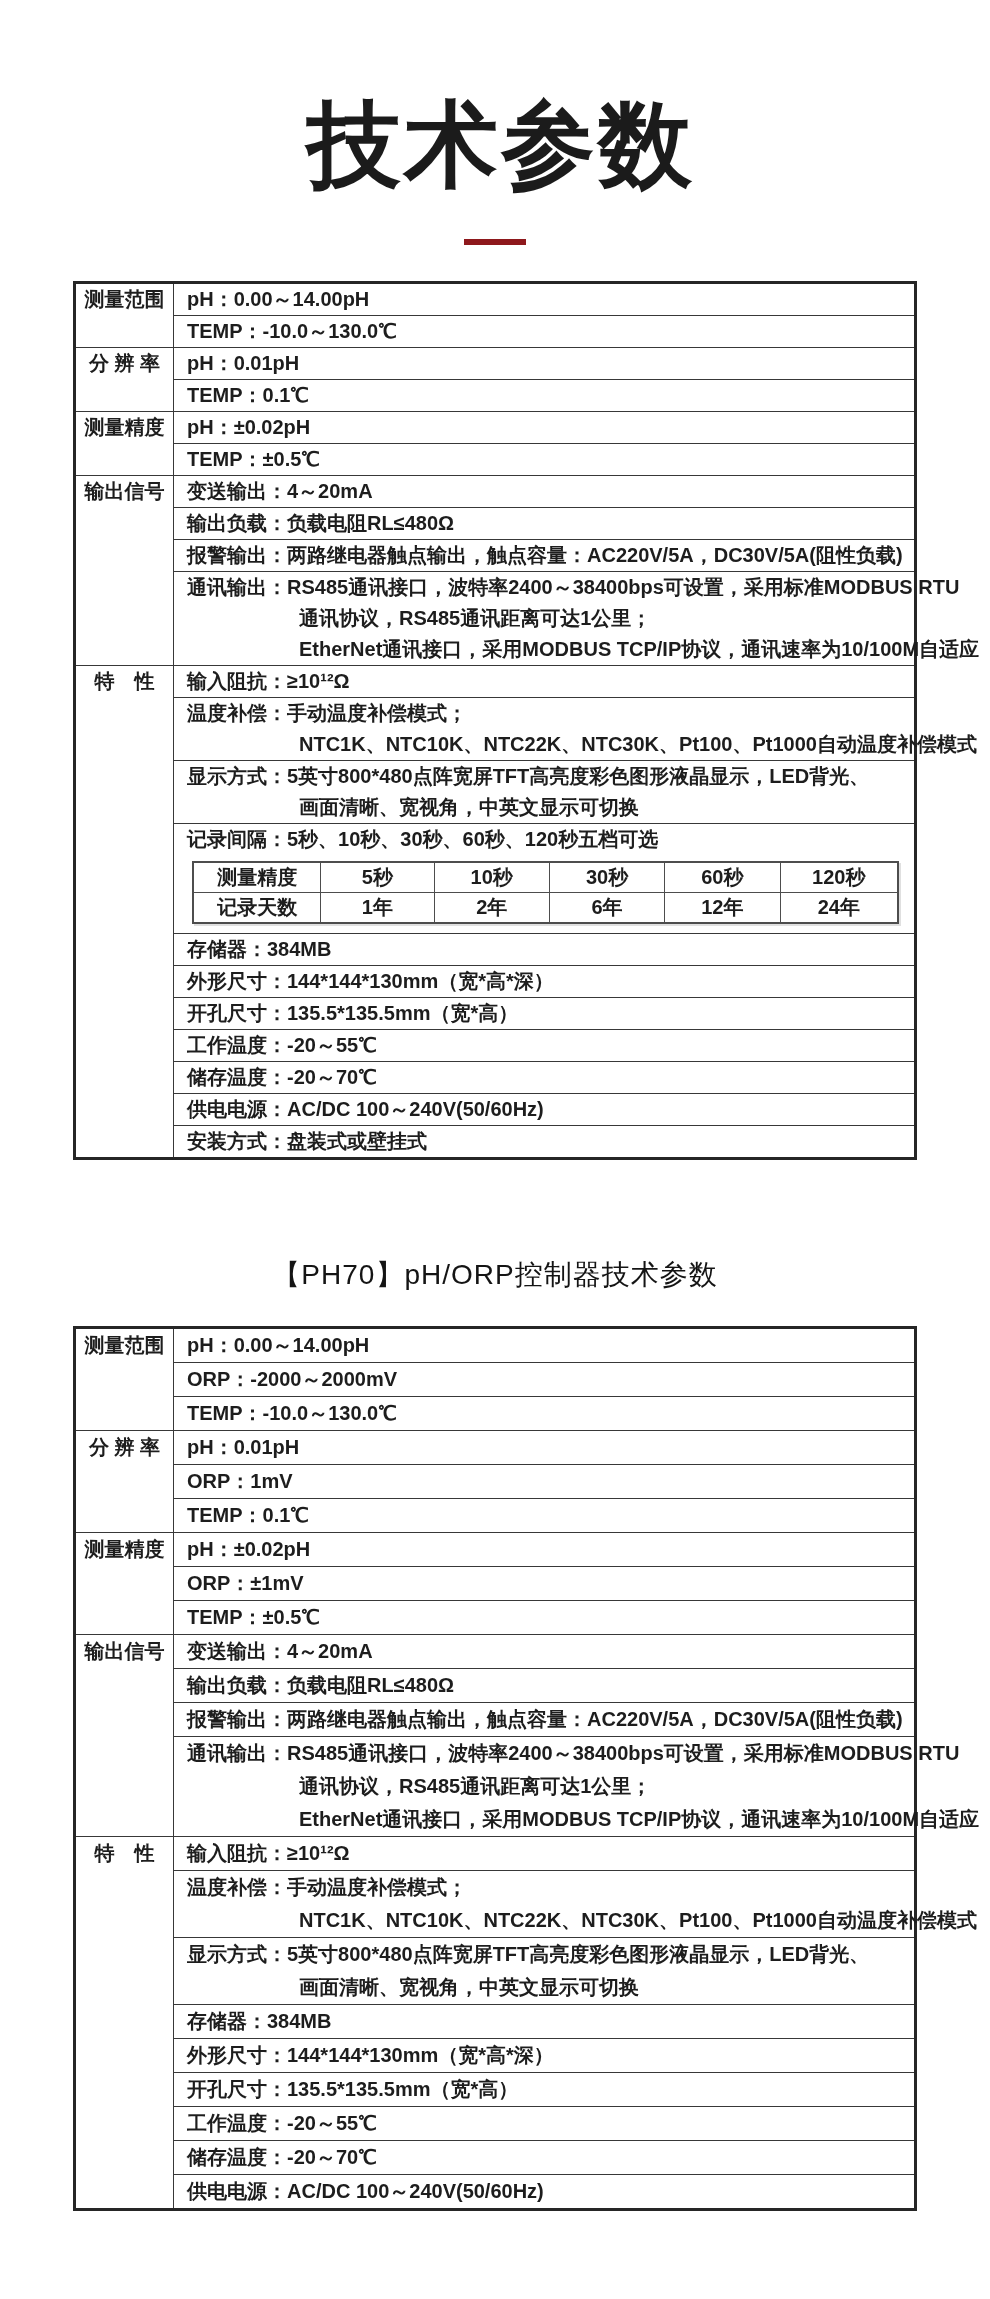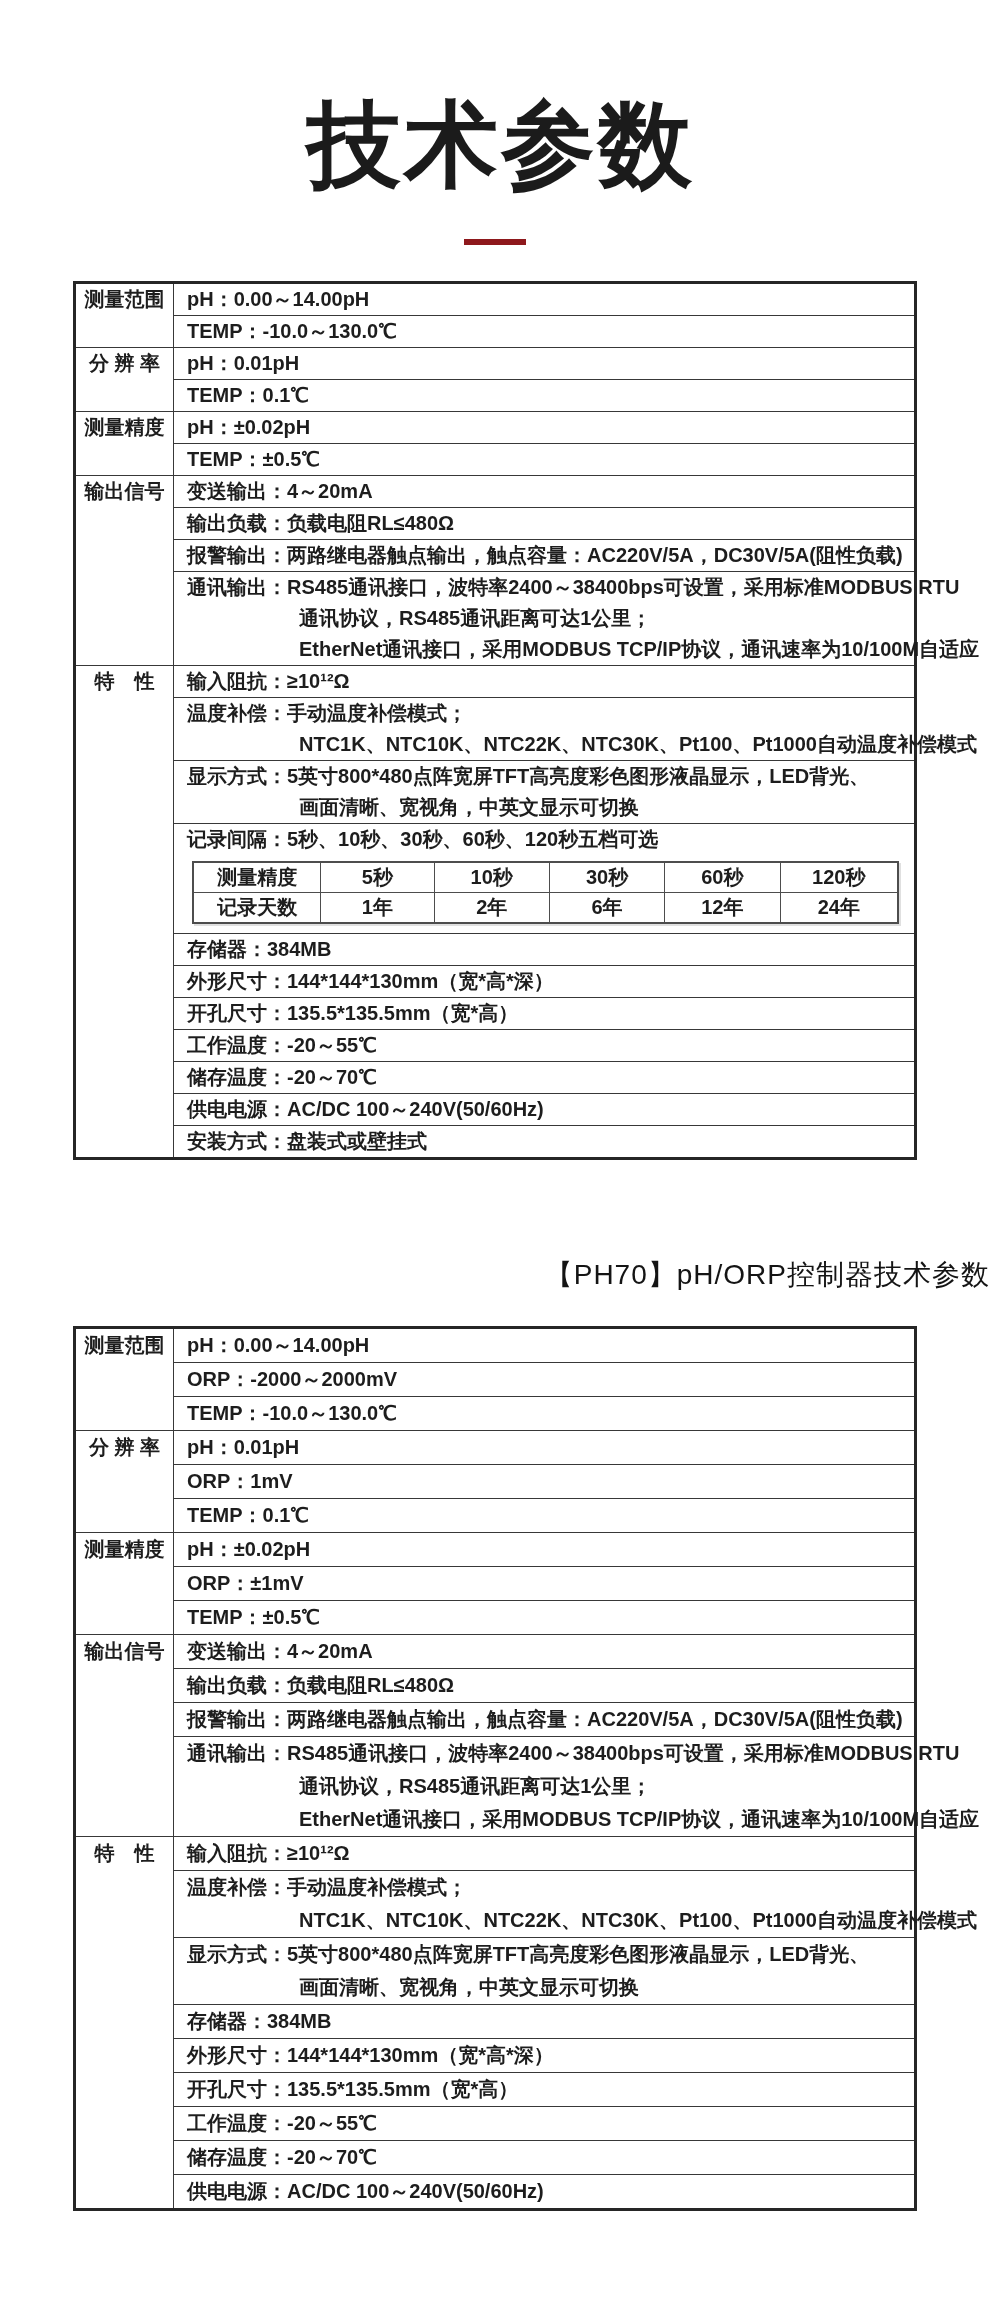--- a/index.html
+++ b/index.html
@@ -30,21 +30,21 @@
 
   .section-heading {
     margin: 0;
     font-size: 28px;
     font-weight: 400;
     text-align: center;
     color: #141414;
     letter-spacing: 1px;
   }
   .section.s0 .section-heading { margin-top: 56px; }
-  .section.s1 .section-heading { margin-top: 96px; text-align: right; }
+  .section.s1 .section-heading { margin-top: 96px; }
 
   table.spec {
     border-collapse: collapse;
     table-layout: fixed;
     width: 844px;
     margin: 36px auto 0 auto;
     border: 3px solid #262626;
   }
   .section.s1 table.spec { margin-top: 32px; }
   table.spec.t1 { --lh: 31px; }

